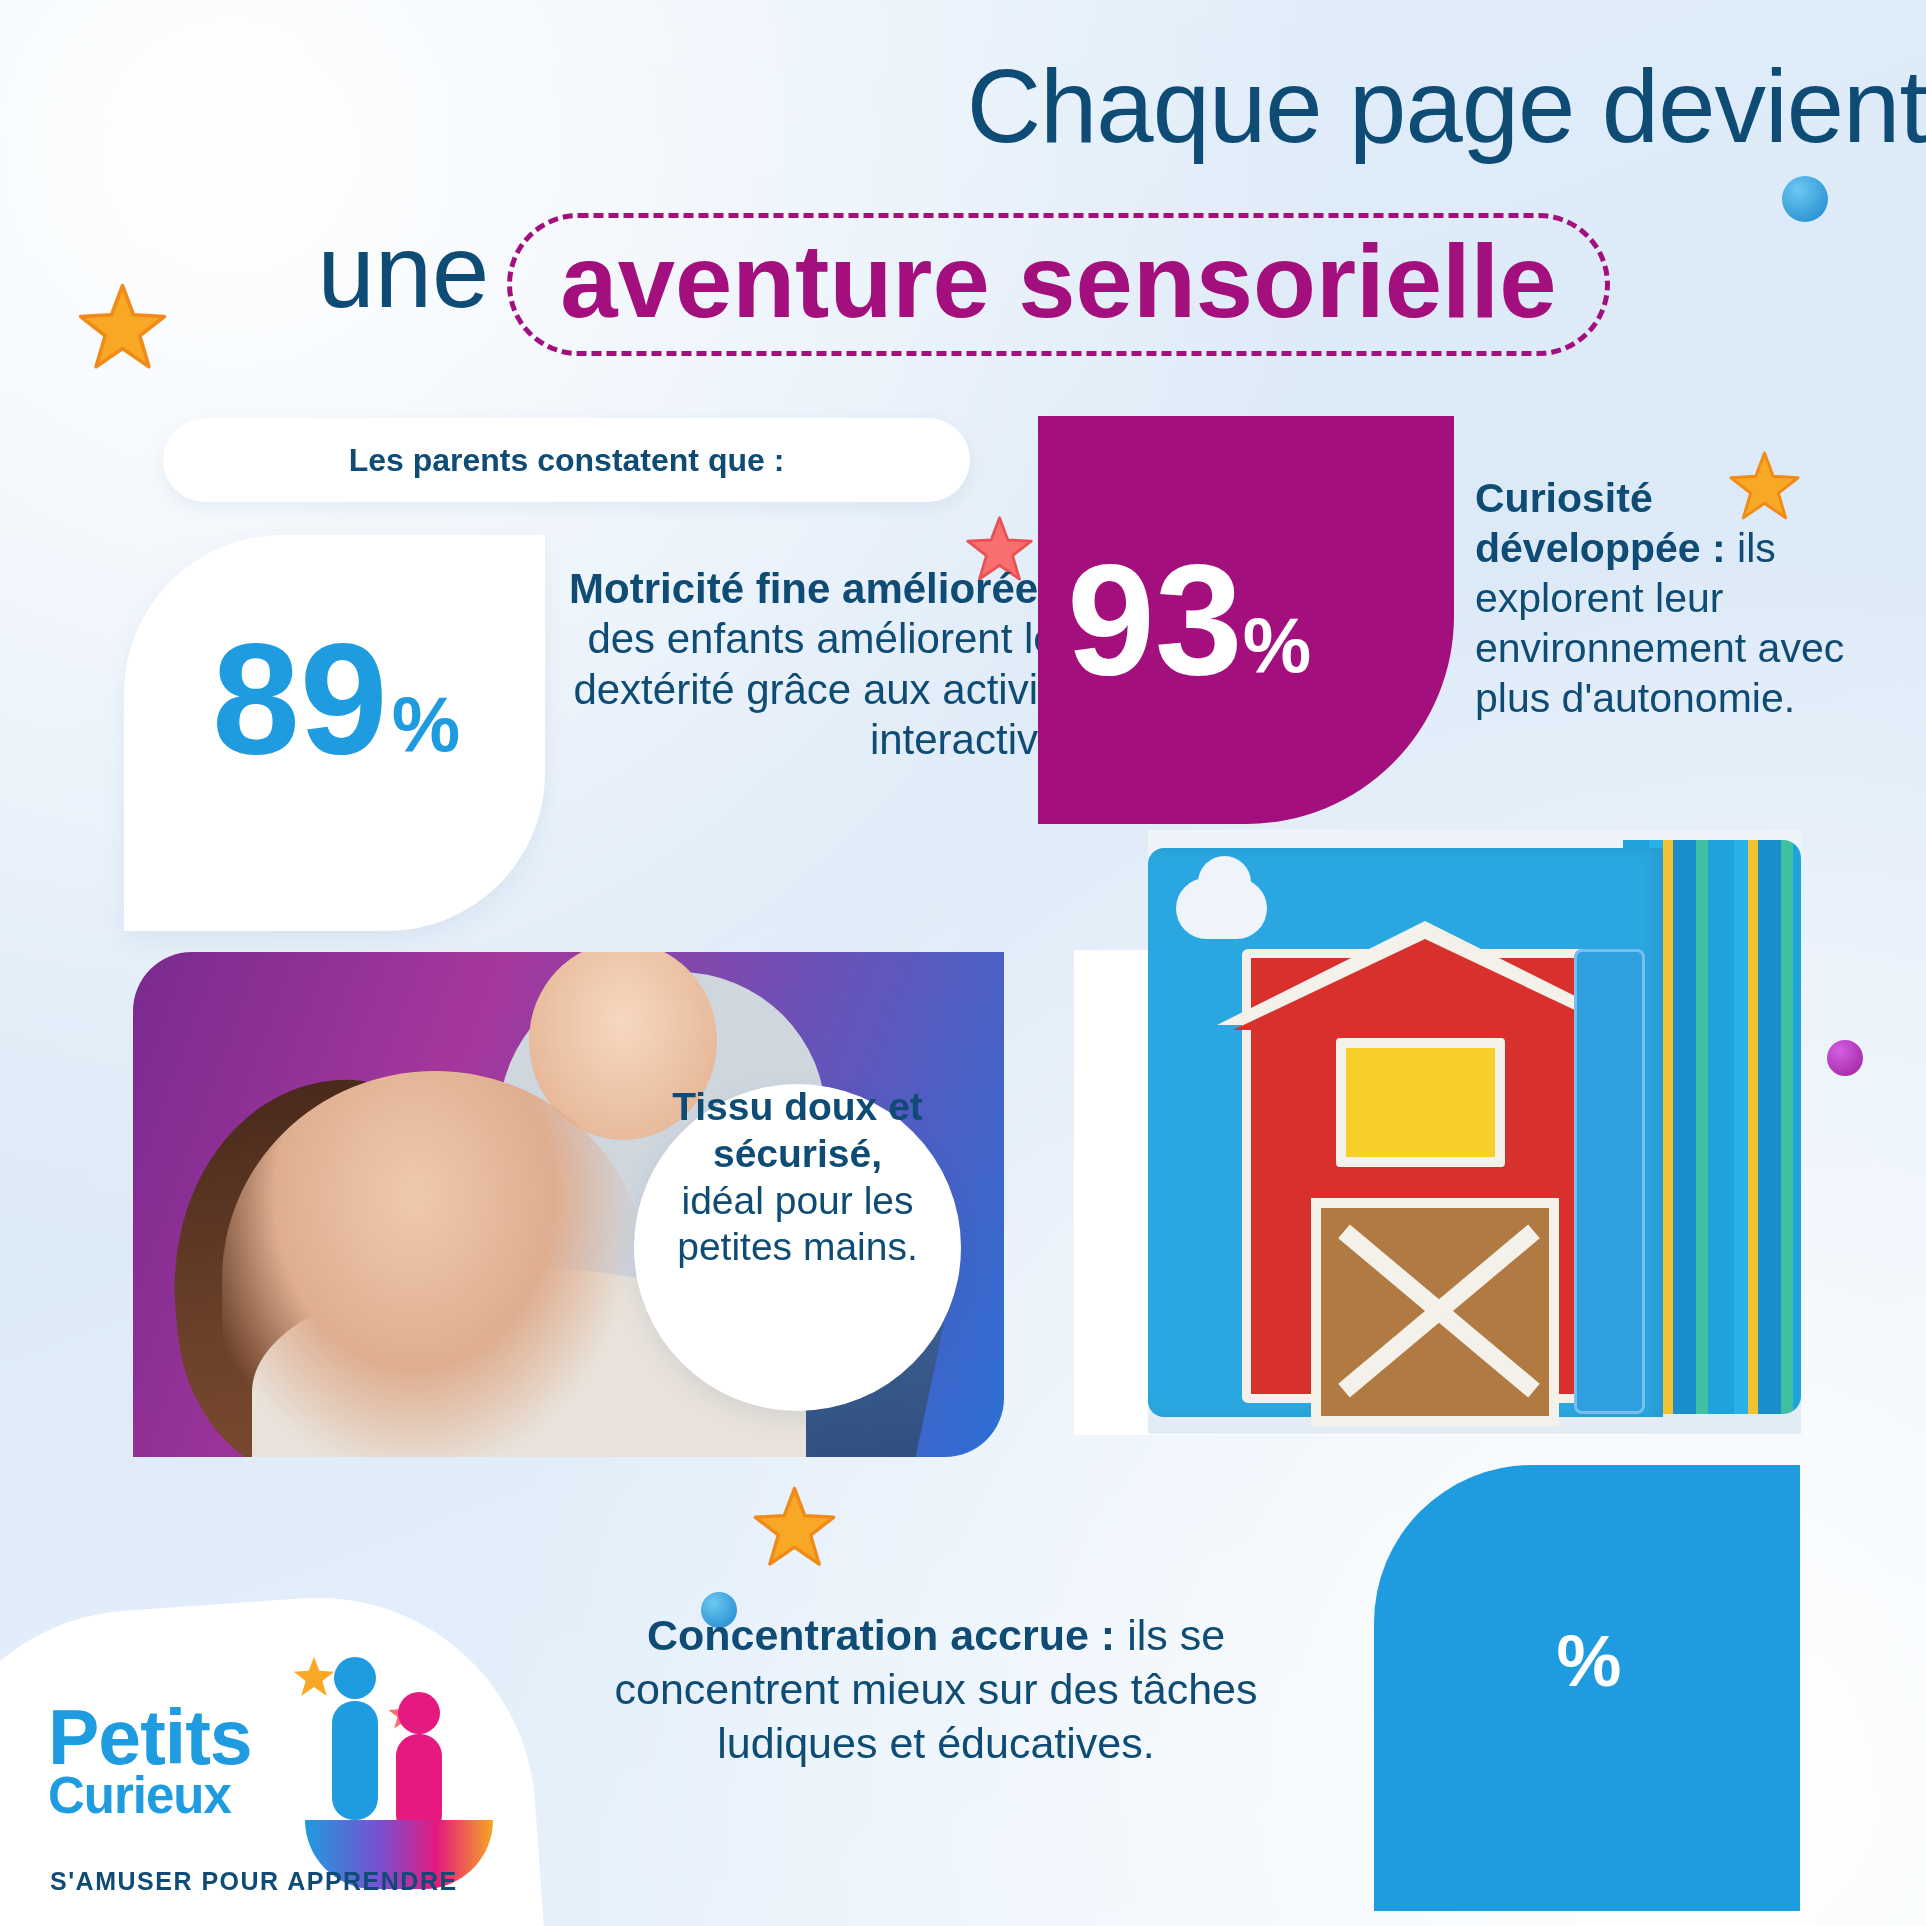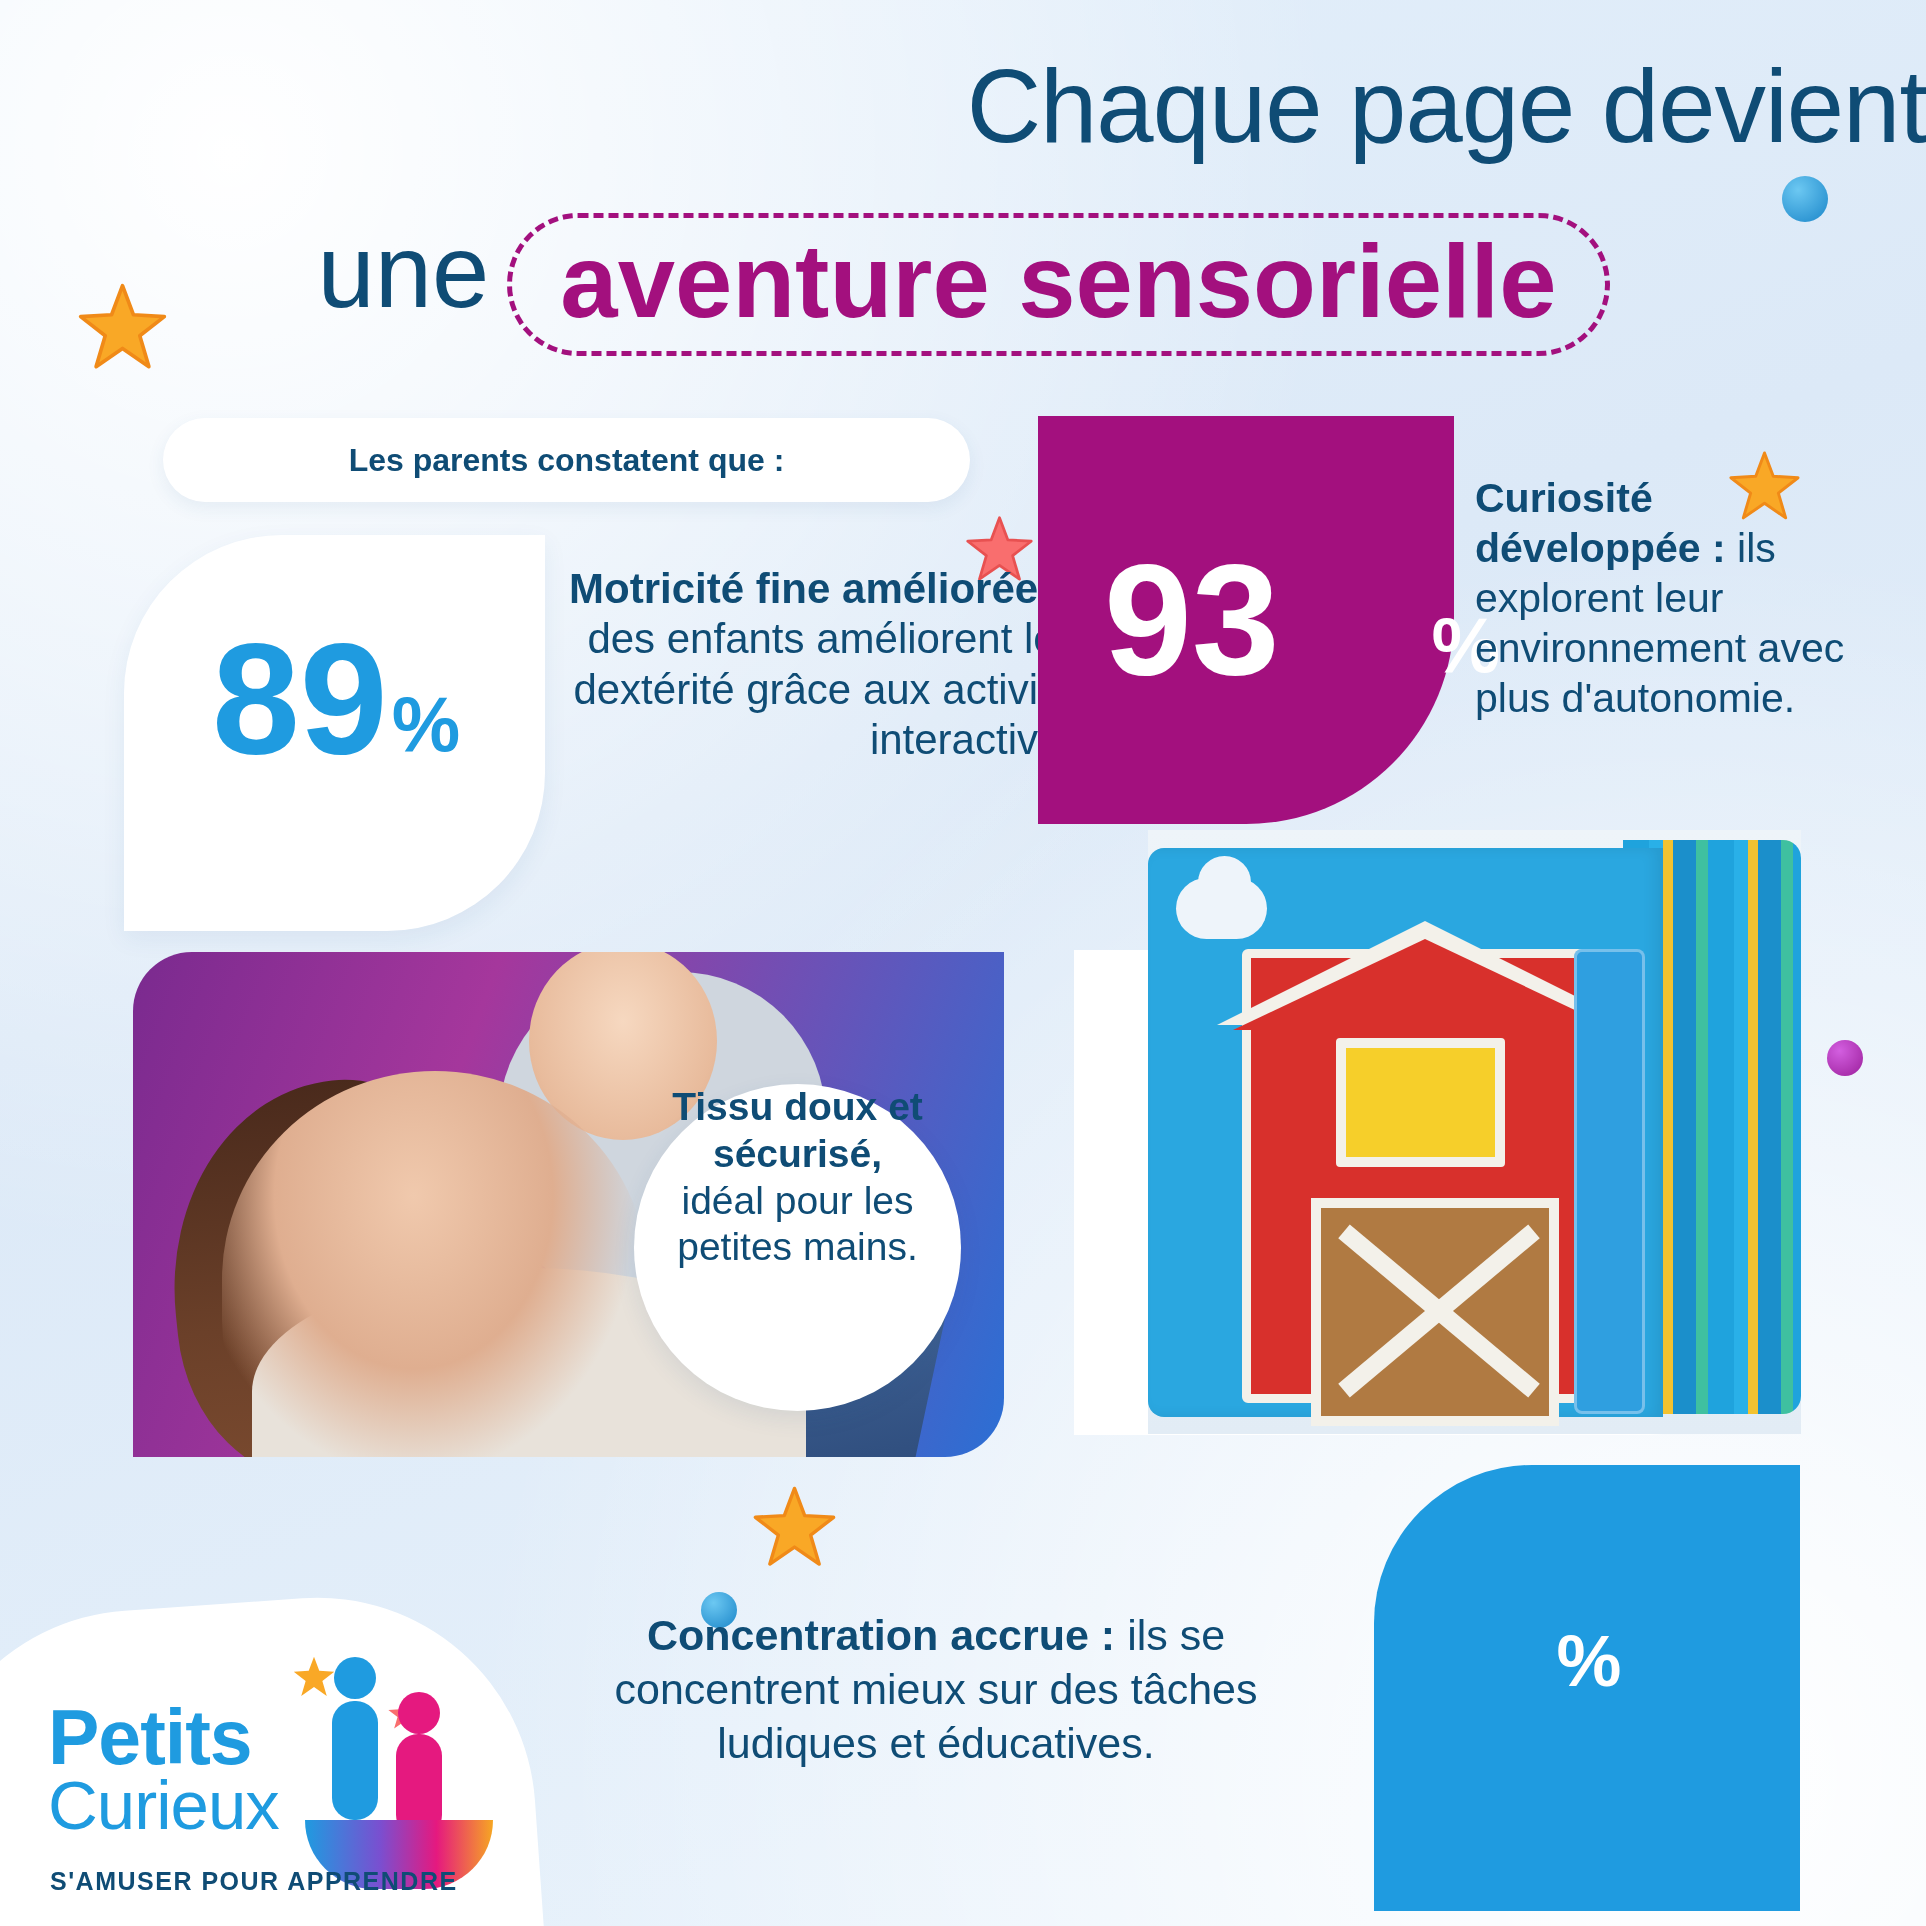--- a/index.html
+++ b/index.html
@@ -73,23 +73,23 @@
   }
   .txt-motricite .body{display:block;text-align:right;}
   .txt-motricite .head{display:block;text-align:left;font-weight:bold;}
 
   .blob93{
     position:absolute;left:1038px;top:416px;width:416px;height:408px;
     background:#a3107e;
     border-radius:0 0 208px 0;
   }
   .num93{
-    position:absolute;left:1104px;top:540px;width:396px;
+    position:absolute;left:1067px;top:540px;width:396px;
     color:#ffffff;font-weight:bold;font-size:158px;line-height:1;
-    display:flex;align-items:flex-end;justify-content:space-between;
+    display:flex;align-items:flex-end;justify-content:flex-start;
   }
   .num93 .pct{font-size:77px;margin-bottom:14px;}
 
   .txt-curiosite{
     position:absolute;left:1475px;top:473px;width:386px;
     color:#0f4c75;font-size:41px;line-height:1.22;
   }
   .txt-curiosite b{font-weight:bold;}
 
   
@@ -231,21 +231,21 @@
   }
   .logo{
     position:absolute;left:40px;top:1683px;width:465px;height:228px;
   }
   .logo .l1{
     position:absolute;left:8px;top:10px;
     color:#1f9be0;font-weight:bold;font-size:77px;letter-spacing:-1px;
   }
   .logo .l2{
     position:absolute;left:8px;top:83px;
-    color:#1f9be0;font-weight:normal;font-size:69px;letter-spacing:-1px;
+    color:#1f9be0;font-weight:bold;font-size:51px;letter-spacing:-1px;
   }
   .logo .tag{
     position:absolute;left:10px;top:184px;
     color:#0f4c75;font-weight:bold;font-size:25px;letter-spacing:1.5px;
   }
   .logo .figure-blue{
     position:absolute;left:292px;top:18px;width:46px;height:119px;
     background:#1f9be0;border-radius:22px;
   }
   .logo .figure-blue:before{

